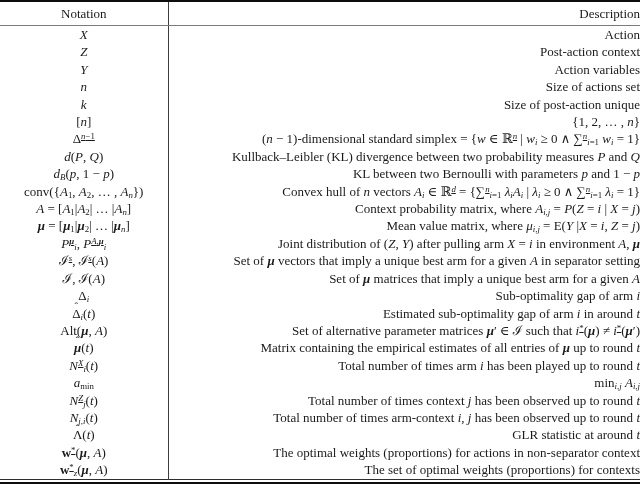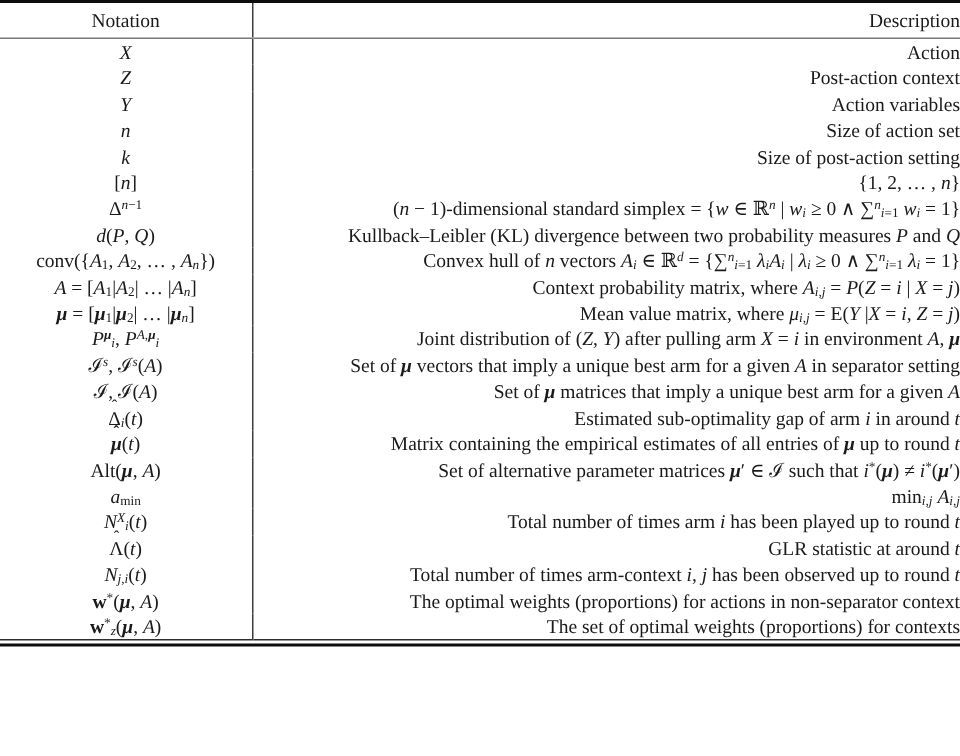--- a/index.html
+++ b/index.html
@@ -35,21 +35,21 @@
   th.h-desc { text-align: left; padding-left: 9px; }
 
   tbody td { height: 17.4px; line-height: 17.4px; white-space: nowrap; }
   td.cell-not { text-align: center; }
   td.cell-desc, th.h-desc { border-left: 1px solid #3d3d3d; text-align: right; }
   td.cell-desc { padding-left: 9px; overflow: hidden; margin-top: 30px; }
 
   i { font-style: italic; }
   b, b i { font-weight: bold; }
   sub, sup { font-size: 0.68em; line-height: 0; }
-  sup { vertical-align: 0.45em; }
+  sup { vertical-align: 0.45em; text-decoration: underline; }
   sub { vertical-align: -0.18em; }
 
   .hat { position: relative; display: inline-block; }
   .hat::after {
     content: "ˆ";
     position: absolute;
     left: 50%;
     transform: translateX(-50%);
     top: -0.62em;
     font-size: 0.85em;
@@ -86,37 +86,41 @@
         <tr>
           <td class="cell-not"><i>Z</i></td>
           <td class="cell-desc">Post-action context</td>
         </tr>
         <tr>
           <td class="cell-not"><i>Y</i></td>
           <td class="cell-desc">Action variables</td>
         </tr>
         <tr>
           <td class="cell-not"><i>n</i></td>
-          <td class="cell-desc">Size of action set</td>
+          <td class="cell-desc">Size of actions set</td>
         </tr>
         <tr>
           <td class="cell-not"><i>k</i></td>
-          <td class="cell-desc">Size of post-action setting</td>
+          <td class="cell-desc">Size of post-action unique</td>
         </tr>
         <tr>
           <td class="cell-not">[<i>n</i>]</td>
           <td class="cell-desc">{1, 2, … , <i>n</i>}</td>
         </tr>
         <tr>
           <td class="cell-not">Δ<sup><i>n</i>−1</sup></td>
           <td class="cell-desc">(<i>n</i> − 1)-dimensional standard simplex = {<i>w</i> ∈ ℝ<sup><i>n</i></sup> | <i>w</i><sub><i>i</i></sub> ≥ 0 ∧ ∑<sup><i>n</i></sup><sub><i>i</i>=1</sub> <i>w</i><sub><i>i</i></sub> = 1}</td>
         </tr>
         <tr>
           <td class="cell-not"><i>d</i>(<i>P</i>, <i>Q</i>)</td>
           <td class="cell-desc">Kullback–Leibler (KL) divergence between two probability measures <i>P</i> and <i>Q</i></td>
+        </tr>
+        <tr>
+          <td class="cell-not"><i>d</i><sub><i>B</i></sub>(<i>p</i>, 1 − <i>p</i>)</td>
+          <td class="cell-desc">KL between two Bernoulli with parameters <i>p</i> and 1 − <i>p</i></td>
         </tr>
         <tr>
           <td class="cell-not">conv({<i>A</i><sub>1</sub>, <i>A</i><sub>2</sub>, … , <i>A</i><sub><i>n</i></sub>})</td>
           <td class="cell-desc">Convex hull of <i>n</i> vectors <i>A</i><sub><i>i</i></sub> ∈ ℝ<sup><i>d</i></sup> = {∑<sup><i>n</i></sup><sub><i>i</i>=1</sub> <i>λ</i><sub><i>i</i></sub><i>A</i><sub><i>i</i></sub> | <i>λ</i><sub><i>i</i></sub> ≥ 0 ∧ ∑<sup><i>n</i></sup><sub><i>i</i>=1</sub> <i>λ</i><sub><i>i</i></sub> = 1}</td>
         </tr>
         <tr>
           <td class="cell-not"><i>A</i> = [<i>A</i><sub>1</sub>|<i>A</i><sub>2</sub>| … |<i>A</i><sub><i>n</i></sub>]</td>
           <td class="cell-desc">Context probability matrix, where <i>A</i><sub><i>i</i>,<i>j</i></sub> = <i>P</i>(<i>Z</i> = <i>i</i> | <i>X</i> = <i>j</i>)</td>
         </tr>
         <tr>
@@ -129,46 +133,54 @@
         </tr>
         <tr>
           <td class="cell-not">ℐ<sup><i>s</i></sup>, ℐ<sup><i>s</i></sup>(<i>A</i>)</td>
           <td class="cell-desc">Set of <b><i>μ</i></b> vectors that imply a unique best arm for a given <i>A</i> in separator setting</td>
         </tr>
         <tr>
           <td class="cell-not">ℐ, ℐ(<i>A</i>)</td>
           <td class="cell-desc">Set of <b><i>μ</i></b> matrices that imply a unique best arm for a given <i>A</i></td>
         </tr>
         <tr>
+          <td class="cell-not">Δ<sub><i>i</i></sub></td>
+          <td class="cell-desc">Sub-optimality gap of arm <i>i</i></td>
+        </tr>
+        <tr>
           <td class="cell-not"><span class="hat">Δ</span><sub><i>i</i></sub>(<i>t</i>)</td>
           <td class="cell-desc">Estimated sub-optimality gap of arm <i>i</i> in around <i>t</i></td>
+        </tr>
+        <tr>
+          <td class="cell-not">Alt(<b><i>μ</i></b>, <i>A</i>)</td>
+          <td class="cell-desc">Set of alternative parameter matrices <b><i>μ</i></b>′ ∈ ℐ such that <i>i</i><sup>*</sup>(<b><i>μ</i></b>) ≠ <i>i</i><sup>*</sup>(<b><i>μ</i></b>′)</td>
         </tr>
         <tr>
           <td class="cell-not"><b><span class="hat"><i>μ</i></span></b>(<i>t</i>)</td>
           <td class="cell-desc">Matrix containing the empirical estimates of all entries of <b><i>μ</i></b> up to round <i>t</i></td>
         </tr>
         <tr>
-          <td class="cell-not">Alt(<b><i>μ</i></b>, <i>A</i>)</td>
-          <td class="cell-desc">Set of alternative parameter matrices <b><i>μ</i></b>′ ∈ ℐ such that <i>i</i><sup>*</sup>(<b><i>μ</i></b>) ≠ <i>i</i><sup>*</sup>(<b><i>μ</i></b>′)</td>
+          <td class="cell-not"><i>N</i><sup><i>X</i></sup><sub><i>i</i></sub>(<i>t</i>)</td>
+          <td class="cell-desc">Total number of times arm <i>i</i> has been played up to round <i>t</i></td>
         </tr>
         <tr>
           <td class="cell-not"><i>a</i><sub>min</sub></td>
           <td class="cell-desc">min<sub><i>i</i>,<i>j</i></sub> <i>A</i><sub><i>i</i>,<i>j</i></sub></td>
         </tr>
         <tr>
-          <td class="cell-not"><i>N</i><sup><i>X</i></sup><sub><i>i</i></sub>(<i>t</i>)</td>
-          <td class="cell-desc">Total number of times arm <i>i</i> has been played up to round <i>t</i></td>
+          <td class="cell-not"><i>N</i><sup><i>Z</i></sup><sub><i>j</i></sub>(<i>t</i>)</td>
+          <td class="cell-desc">Total number of times context <i>j</i> has been observed up to round <i>t</i></td>
+        </tr>
+        <tr>
+          <td class="cell-not"><i>N</i><sub><i>j</i>,<i>i</i></sub>(<i>t</i>)</td>
+          <td class="cell-desc">Total number of times arm-context <i>i</i>, <i>j</i> has been observed up to round <i>t</i></td>
         </tr>
         <tr>
           <td class="cell-not"><span class="hat">Λ</span>(<i>t</i>)</td>
           <td class="cell-desc">GLR statistic at around <i>t</i></td>
-        </tr>
-        <tr>
-          <td class="cell-not"><i>N</i><sub><i>j</i>,<i>i</i></sub>(<i>t</i>)</td>
-          <td class="cell-desc">Total number of times arm-context <i>i</i>, <i>j</i> has been observed up to round <i>t</i></td>
         </tr>
         <tr>
           <td class="cell-not"><b>w</b><sup>*</sup>(<b><i>μ</i></b>, <i>A</i>)</td>
           <td class="cell-desc">The optimal weights (proportions) for actions in non-separator context</td>
         </tr>
         <tr>
           <td class="cell-not"><b>w</b><sup>*</sup><sub><i>z</i></sub>(<b><i>μ</i></b>, <i>A</i>)</td>
           <td class="cell-desc">The set of optimal weights (proportions) for contexts</td>
         </tr>
       </tbody>

